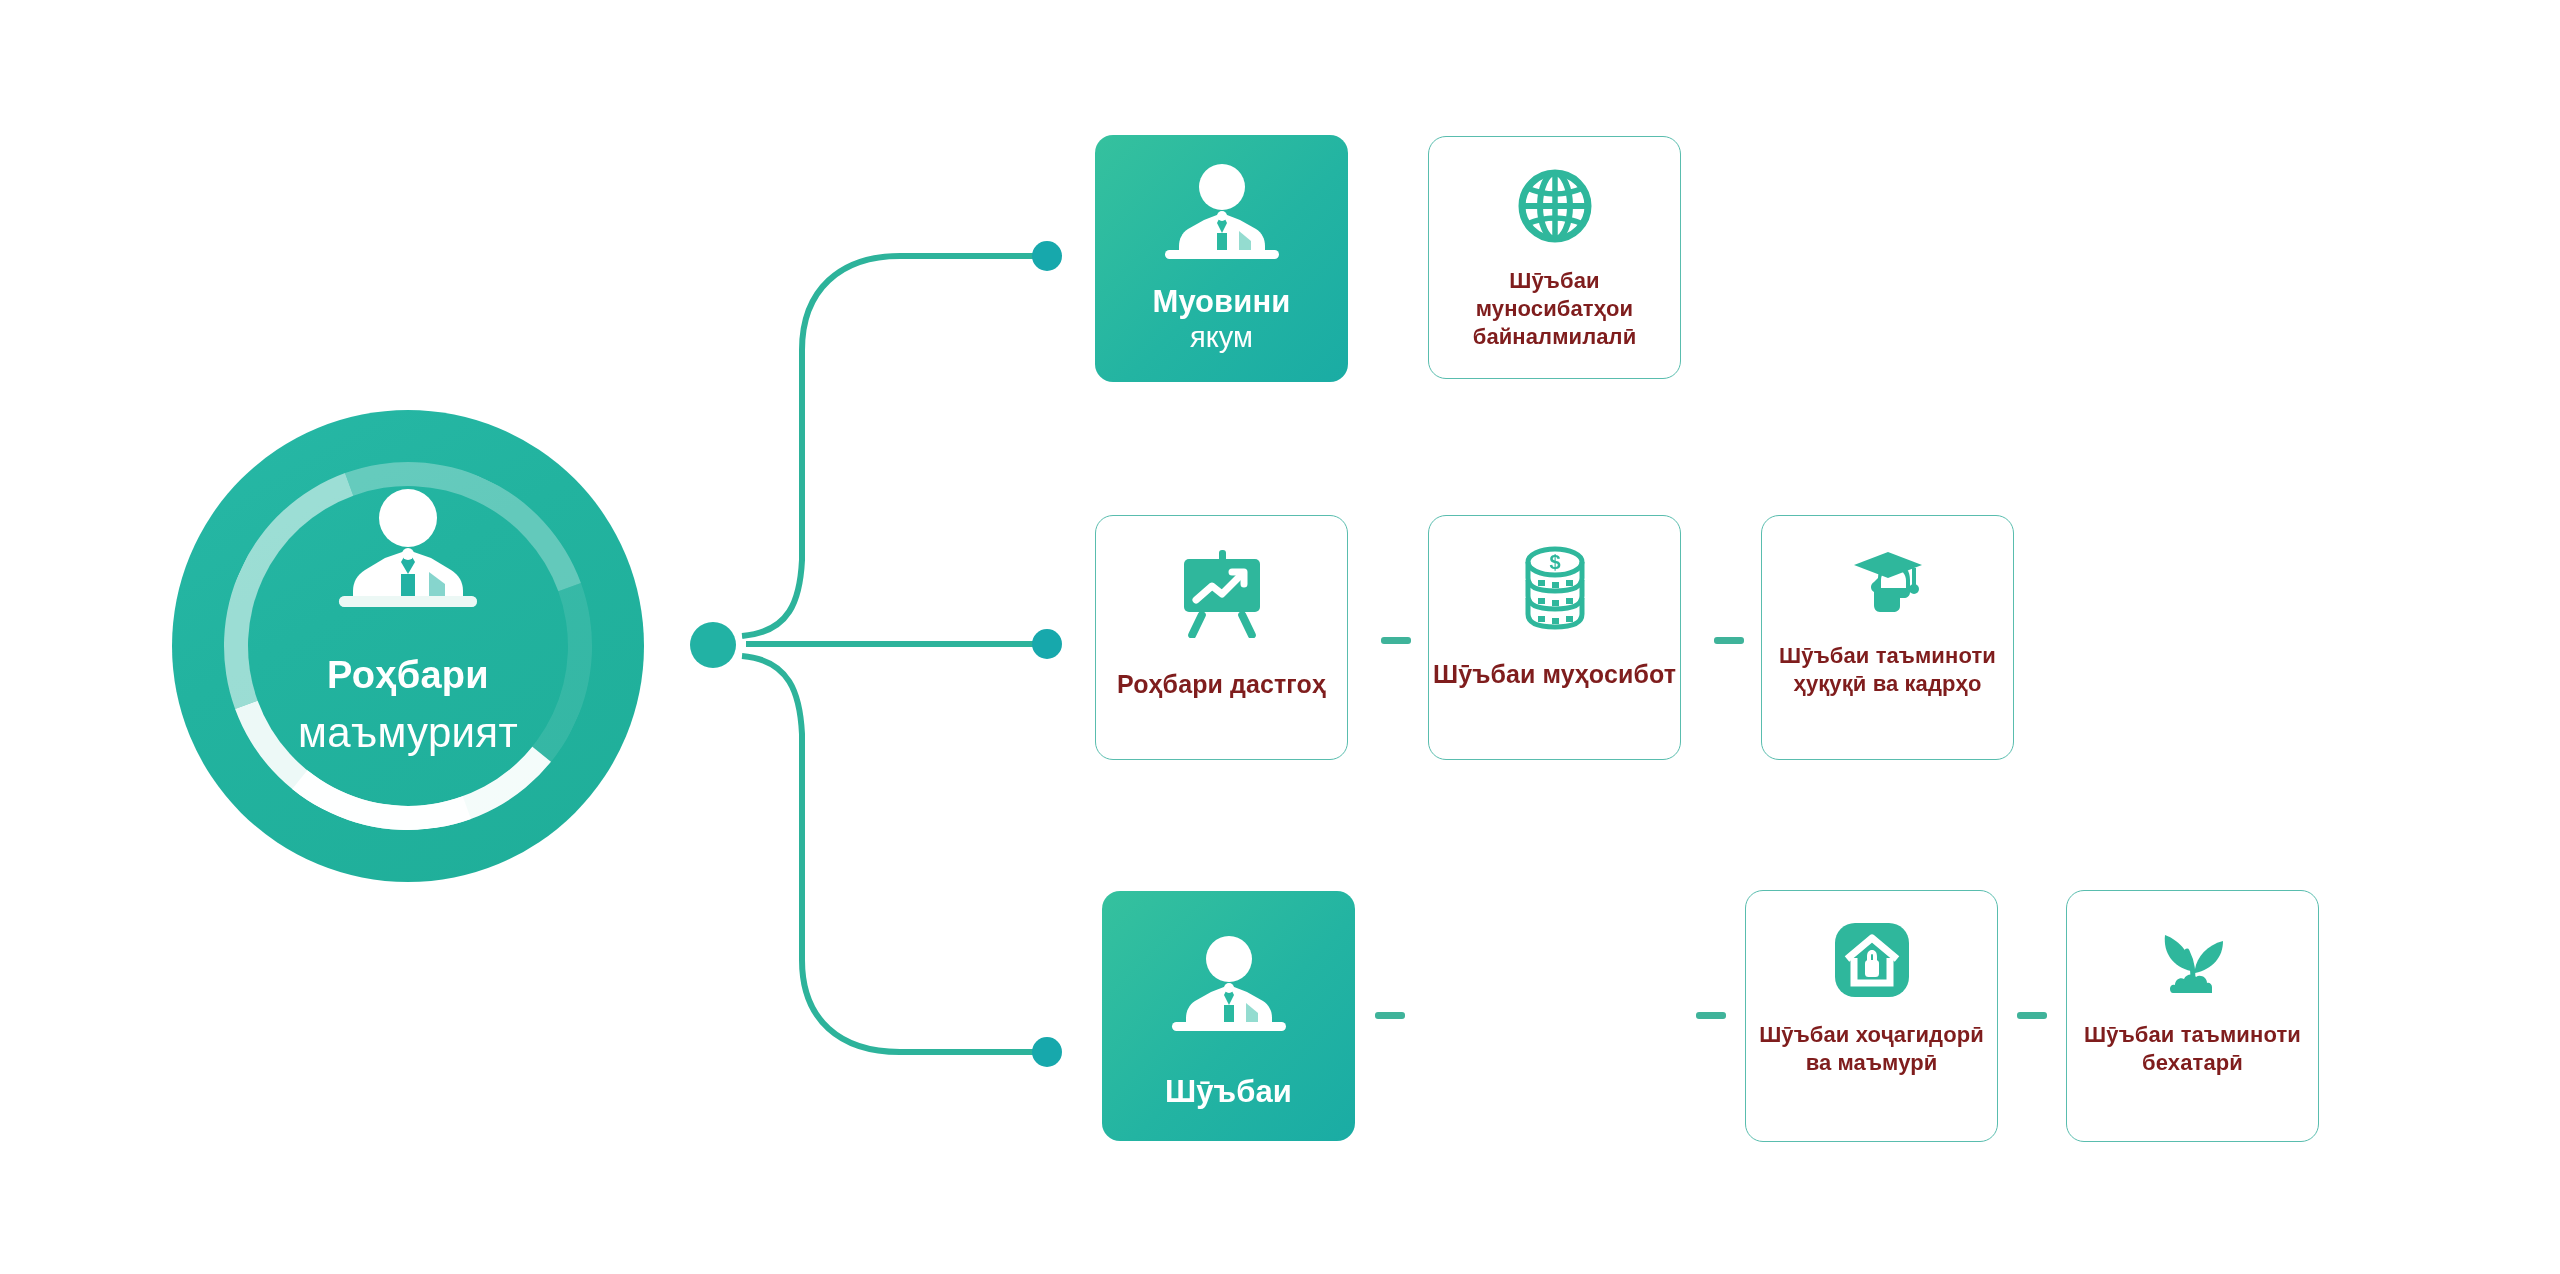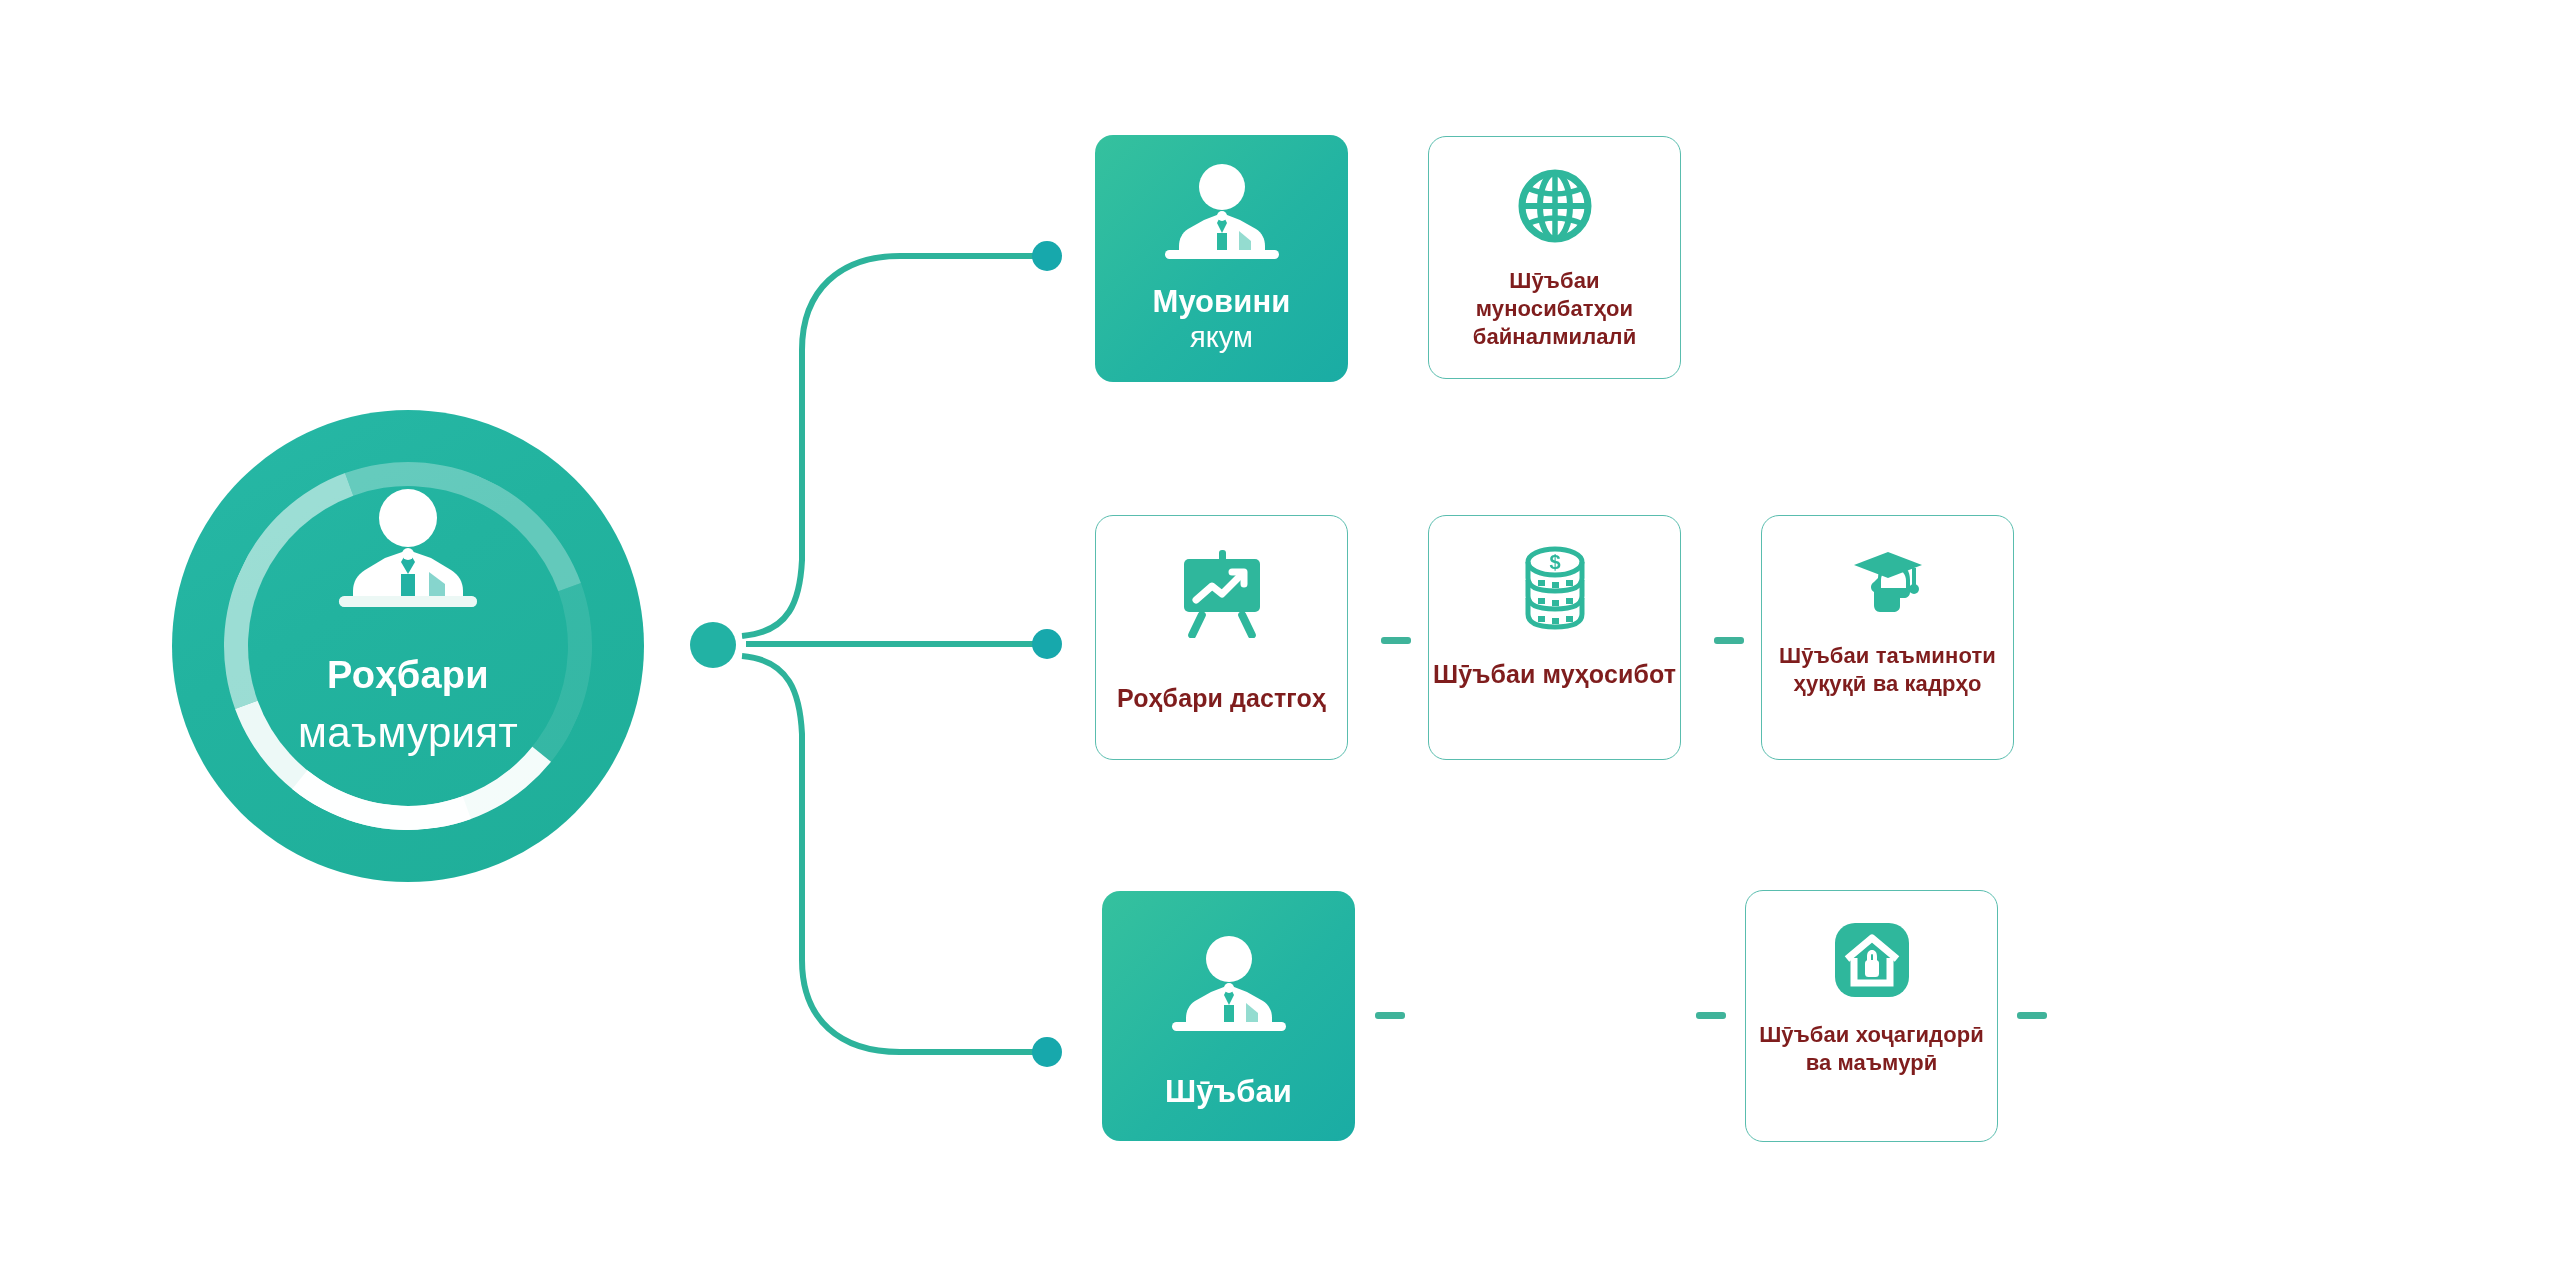--- a/index.html
+++ b/index.html
@@ -121,21 +121,21 @@
   #card-deputy-first .lbl{margin-top:18px;font-size:31px;line-height:1.1;}
   #card-deputy-first .lbl2{margin-top:3px;font-size:29px;line-height:1.1;}
 
   #card-intl{left:1428px;top:136px;width:253px;height:243px;padding-top:30px;}
   #card-intl .ico{width:78px;height:78px;}
   #card-intl .lbl{margin-top:22px;font-size:22px;line-height:1.28;}
 
   
   #card-chief{left:1095px;top:515px;width:253px;height:245px;padding-top:34px;}
   #card-chief .ico{width:92px;height:88px;}
-  #card-chief .lbl{margin-top:44px;font-size:25px;line-height:1.28;}
+  #card-chief .lbl{margin-top:30px;font-size:25px;line-height:1.28;}
 
   #card-account{left:1428px;top:515px;width:253px;height:245px;padding-top:30px;}
   #card-account .ico{width:78px;height:86px;}
   #card-account .lbl{margin-top:26px;font-size:25px;line-height:1.28;}
 
   #card-legal{left:1761px;top:515px;width:253px;height:245px;padding-top:28px;}
   #card-legal .ico{width:80px;height:80px;}
   #card-legal .lbl{margin-top:18px;font-size:22px;line-height:1.28;}
 
   
@@ -307,20 +307,31 @@
         <rect x="2" y="2" width="74" height="74" rx="20" fill="#2fb79c"></rect>
         <path fill="none" stroke="#ffffff" stroke-width="7" stroke-linejoin="round" d="M14 38 L39 17 L64 38"></path>
         <path fill="none" stroke="#ffffff" stroke-width="7" d="M21 37 L21 62 L57 62 L57 37"></path>
         <path fill="#ffffff" d="M34 36 C34 31 36 29 39 29 C42 29 44 31 44 36 L44 40 L40 40 L40 36 C40 34 40 33 39 33 C38 33 38 34 38 36 L38 40 L34 40 Z"></path>
         <rect x="32" y="39" width="14" height="17" rx="3.5" fill="#ffffff"></rect>
       </svg>
     </span>
     <div class="lbl">Шӯъбаи хоҷагидорӣ ва маъмурӣ</div>
   </div>
 
+  <div class="card white" id="card-safety">
+    <span class="ico">
+      <svg viewBox="0 0 80 76" width="80" height="76">
+        <path fill="#2fb79c" d="M38 46 C38 32 28 18 12 12 C10 30 20 44 38 48 Z"></path>
+        <path fill="#2fb79c" d="M42 46 C44 34 54 22 70 18 C70 34 60 46 42 50 Z"></path>
+        <path fill="none" stroke="#2fb79c" stroke-width="5" stroke-linecap="round" d="M40 62 C40 48 40 40 34 28"></path>
+        <path fill="#2fb79c" d="M22 62 C22 57 27 54 31 56 C33 51 40 50 43 54 C47 51 54 54 54 60 C56 59 59 61 59 64 L59 70 L20 70 C18 70 17 68 17 66 C17 63 19 61 22 62 Z"></path>
+      </svg>
+    </span>
+    <div class="lbl">Шӯъбаи таъминоти бехатарӣ</div>
+  </div>
 
   <div class="dash" style="left:1381px;top:637px;"></div>
   <div class="dash" style="left:1714px;top:637px;"></div>
   <div class="dash" style="left:1375px;top:1012px;"></div>
   <div class="dash" style="left:1696px;top:1012px;"></div>
   <div class="dash" style="left:2017px;top:1012px;"></div>
 
 </div>
 
 </body></html>

